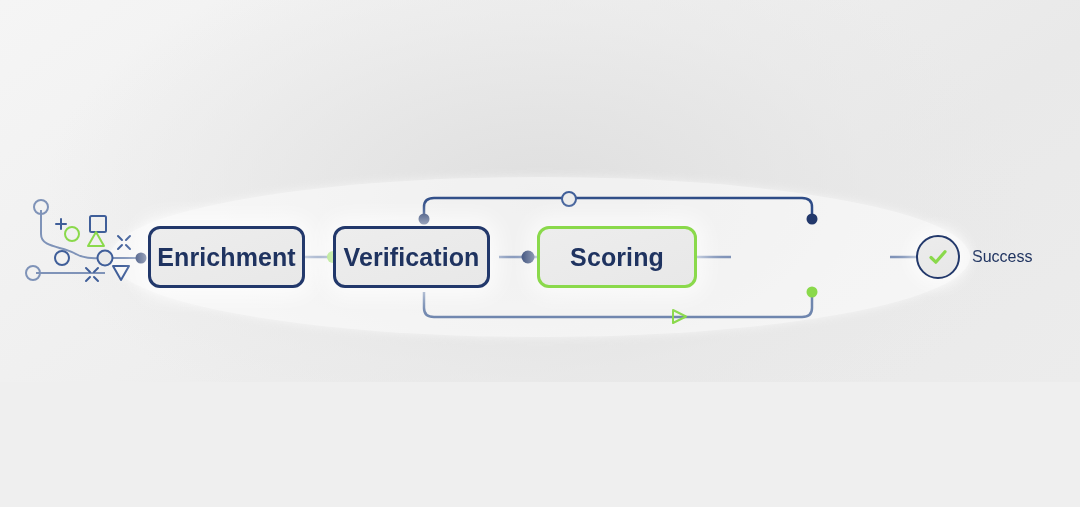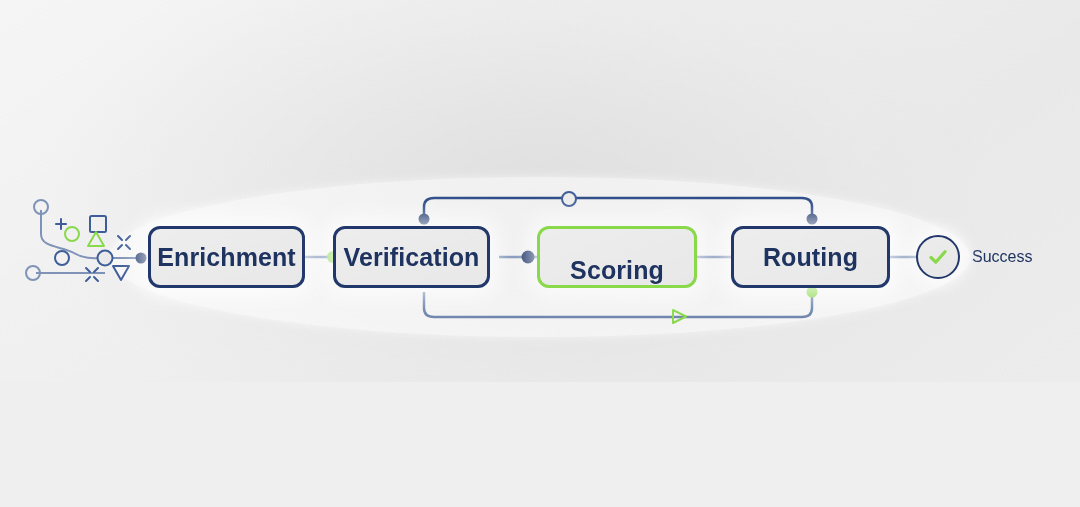--- a/index.html
+++ b/index.html
@@ -38,21 +38,20 @@
     background: linear-gradient(160deg, #ededed 0%, #e8e8e8 100%);
     letter-spacing: 0.1px;
   }
   .node.navy {
     border: 3px solid #22386b;
     box-shadow: 0 0 22px 8px rgba(255,255,255,0.75);
   }
   .node.green {
     border: 3px solid #8ad94b;
     box-shadow: 0 0 22px 8px rgba(255,255,255,0.7);
-    align-items: flex-end;
   }
   .node-label {
     font-size: 25px;
     font-weight: bold;
     color: #1f3360;
     white-space: nowrap;
   }
   
   #node-enrichment  { left: 148px; top: 226px; width: 157px; height: 62px; }
   #node-verification{ left: 333px; top: 226px; width: 157px; height: 62px; }
@@ -199,23 +198,20 @@
   </div>
 
   <div class="node navy" id="node-verification">
     <span class="node-label">Verification</span>
   </div>
 
   <div class="node green" id="node-scoring">
     <span class="node-label">Scoring</span>
   </div>
 
-  <div class="node navy" id="node-routing">
-    <span class="node-label">Routing</span>
-  </div>
 
   <div id="success-group">
     <div id="success-badge">
       <svg width="26" height="26" viewBox="0 0 26 26" xmlns="http://www.w3.org/2000/svg">
         <path d="M6,13.5 L10.8,18.2 L20,7.8" fill="none" stroke="#8ad94b" stroke-width="3.2" stroke-linecap="round" stroke-linejoin="round"></path>
       </svg>
     </div>
     <span id="success-label">Success</span>
   </div>
 

